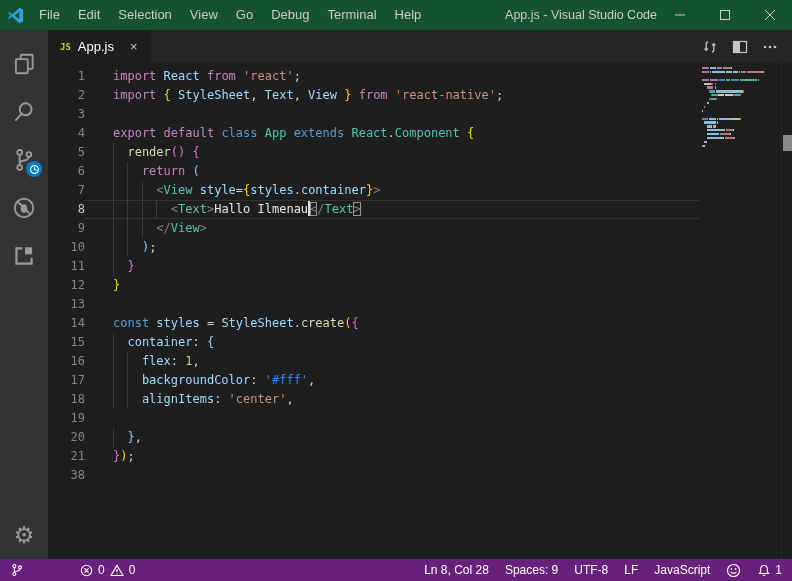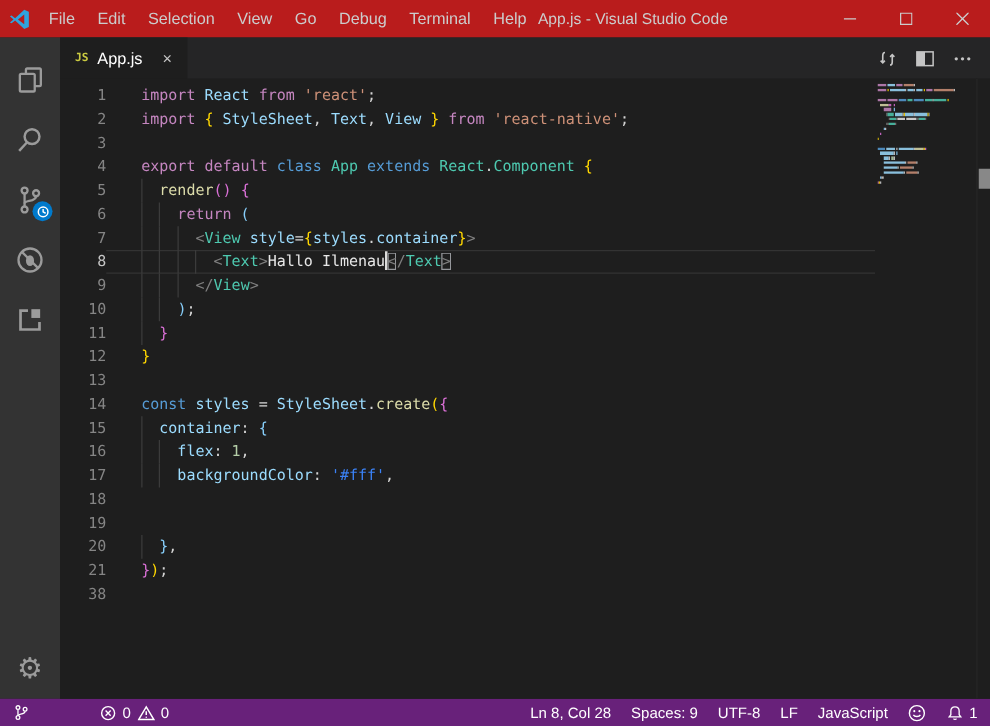--- a/index.html
+++ b/index.html
@@ -1,25 +1,25 @@
 <!DOCTYPE html>
 <html><head>
 <meta charset="utf-8">
 <style>
   html,body{margin:0;padding:0;}
   body{width:792px;height:581px;overflow:hidden;background:#1E1E1E;
        font-family:"Liberation Sans",sans-serif;-webkit-font-smoothing:antialiased;}
   .window{width:792px;height:581px;display:flex;flex-direction:column;}
 
   
-  .titlebar{height:30px;background:#b91c1c;display:flex;align-items:center;flex-shrink:0;}
+  .titlebar{height:30px;background:#14532d;display:flex;align-items:center;flex-shrink:0;}
   .logo{width:30px;display:flex;justify-content:center;align-items:center;}
   .menubar{display:flex;align-items:center;height:100%;}
   .menu-item{padding:0 9px;font-size:13px;color:#cccccc;line-height:30px;cursor:default;}
-  .wtitle{flex:1;text-align:left;font-size:12.5px;color:#cccccc;white-space:nowrap;overflow:hidden;}
+  .wtitle{flex:1;text-align:right;font-size:12.5px;color:#cccccc;white-space:nowrap;overflow:hidden;}
   .win-controls{display:flex;height:100%;}
   .win-btn{width:45px;display:flex;align-items:center;justify-content:center;}
 
   .main{flex:1;display:flex;min-height:0;}
 
   
   .activitybar{width:48px;background:#333333;display:flex;flex-direction:column;align-items:center;flex-shrink:0;}
   .ab-icon{width:48px;height:48px;display:flex;align-items:center;justify-content:center;position:relative;}
   .ab-icon:first-child{margin-top:10px;}
   .ab-bottom{margin-top:auto;}
@@ -250,20 +250,21 @@
             <div class="row">
               <span class="ln">16</span>
               <span class="lc"><span class="guide" style="left: calc(0ch + 28px);"></span><span class="guide" style="left: calc(2ch + 28px);"></span><span style="color: rgb(156, 220, 254);">    flex</span><span style="color: rgb(212, 212, 212);">: </span><span style="color: rgb(181, 206, 168);">1</span><span style="color: rgb(212, 212, 212);">,</span></span>
             </div>
             <div class="row">
               <span class="ln">17</span>
               <span class="lc"><span class="guide" style="left: calc(0ch + 28px);"></span><span class="guide" style="left: calc(2ch + 28px);"></span><span style="color: rgb(156, 220, 254);">    backgroundColor</span><span style="color: rgb(212, 212, 212);">: </span><span style="color: #3b82f6;">'#fff'</span><span style="color: rgb(212, 212, 212);">,</span></span>
             </div>
             <div class="row">
               <span class="ln">18</span>
+              <span class="lc"><span class="guide" style="left: calc(0ch + 28px);"></span><span class="guide" style="left: calc(2ch + 28px);"></span><span style="color: rgb(156, 220, 254);">    alignItems</span><span style="color: rgb(212, 212, 212);">: </span><span style="color: rgb(206, 145, 120);">'center'</span><span style="color: rgb(212, 212, 212);">,</span></span>
             </div>
             <div class="row">
               <span class="ln">19</span>
             </div>
             <div class="row">
               <span class="ln">20</span>
               <span class="lc"><span class="guide" style="left: calc(0ch + 28px);"></span><span style="color: rgb(212, 212, 212);">  </span><span style="color: rgb(135, 206, 250);">}</span><span style="color: rgb(212, 212, 212);">,</span></span>
             </div>
             <div class="row">
               <span class="ln">21</span>

